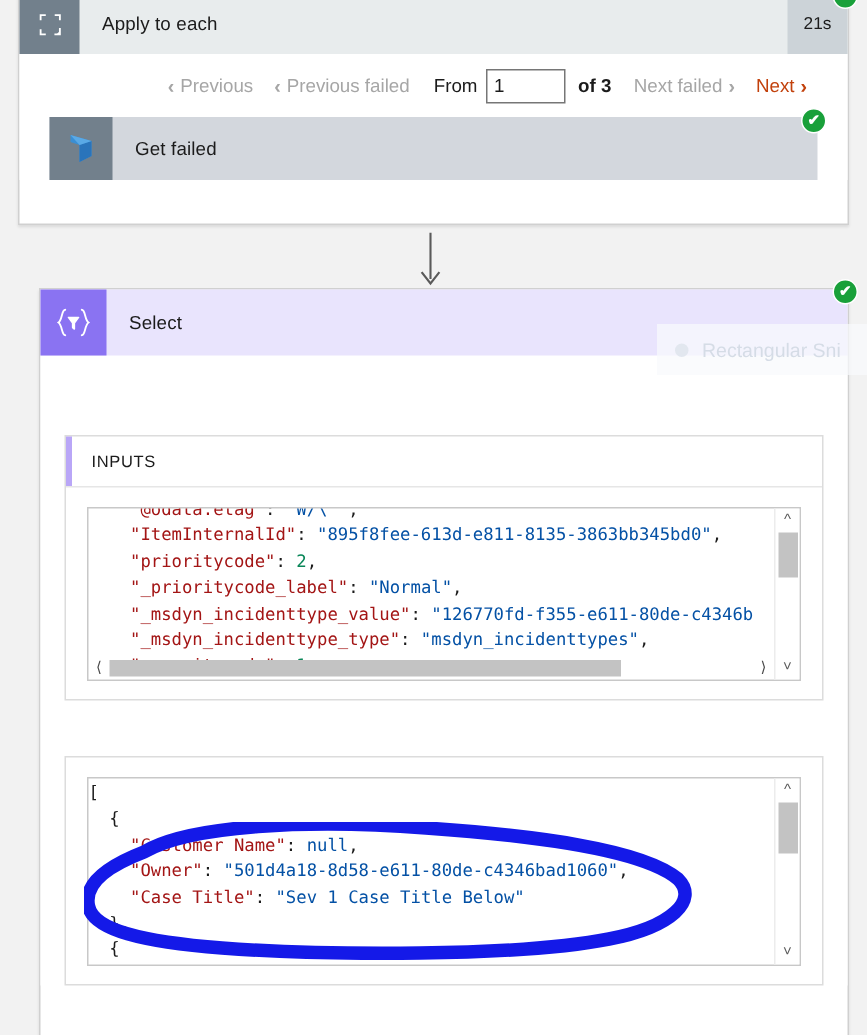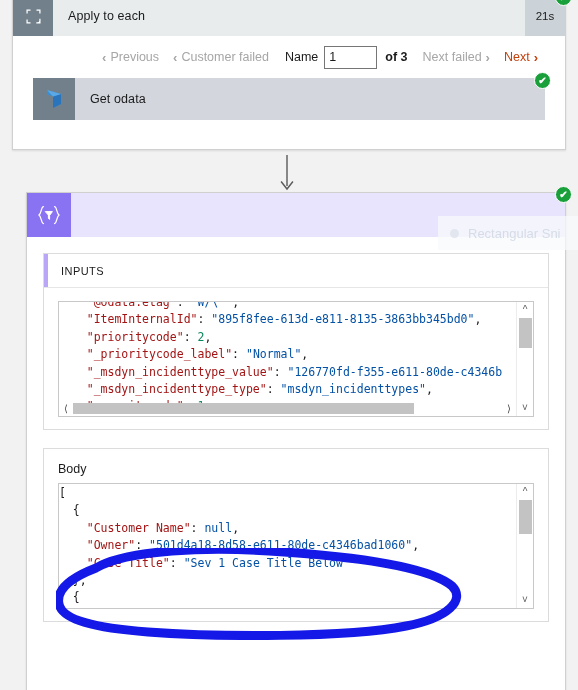--- a/index.html
+++ b/index.html
@@ -126,20 +126,21 @@
   #select-card .head-dur  { background: #ddd4fb; width: 42px; flex: 0 0 42px; }
   #select-badge { right: -7px; top: -7px; }
 
   .select-body { background:#ffffff; padding: 16px 16px 0 16px; }
 
   
   .section {
     border: 1px solid #dcdcdc;
     background: #ffffff;
     margin-bottom: 18px;
+    margin-top: 37px;
   }
   .section-head {
     position: relative;
     height: 34px;
     display: flex; align-items: center;
     padding-left: 17px;
     font-size: 11px;
     letter-spacing: .45px;
     color: #1b1b1b;
     border-bottom: 1px solid #e6e6e6;
@@ -277,44 +278,44 @@
 
     <div class="scope-body">
 
       <div class="pager">
         <span class="pg-btn disabled">
           <span class="chev">‹</span>
           <span>Previous</span>
         </span>
         <span class="pg-btn disabled">
           <span class="chev">‹</span>
-          <span>Customer failed</span>
+          <span>Previous failed</span>
         </span>
-        <span class="pg-label">Name</span>
+        <span class="pg-label">From</span>
         <input class="pg-input" type="text" value="1" style="">
         <span class="pg-of">of 3</span>
         <span class="pg-btn disabled">
           <span>Next failed</span>
           <span class="chev">›</span>
         </span>
         <span class="pg-btn active">
           <span>Next</span>
           <span class="chev">›</span>
         </span>
       </div>
 
       <div class="inner-action">
         <div class="head-icon">
           <svg width="20" height="22" viewBox="0 0 20 22" fill="none">
             <path d="M3 2 L17 6 L17 16 L9 20 L9 8.6 L3 6.6 Z" fill="#3a8fd4"></path>
             <path d="M9 8.6 L17 6 L17 16 L9 20 Z" fill="#2a74bb"></path>
             <path d="M3 2 L17 6 L9 8.6 Z" fill="#5aa9e6"></path>
           </svg>
         </div>
-        <div class="head-title">Get odata</div>
+        <div class="head-title">Get failed</div>
         <div class="status-badge" id="getrec-badge">✔</div>
       </div>
 
     </div>
   </div>
 
   <div id="connector">
     <svg width="20" height="40" viewBox="0 0 20 40" fill="none" stroke="#5a5a5a" stroke-width="1.4">
       <path d="M10 0 V31"></path>
       <path d="M4.5 27 L10 34 L15.5 27" fill="none" stroke-linecap="square"></path>
@@ -324,20 +325,21 @@
   <div class="card" id="select-card">
 
     <div class="card-head">
       <div class="head-icon">
         <svg width="26" height="20" viewBox="0 0 26 20" fill="none" stroke="#ffffff" stroke-width="1.25" stroke-linecap="round">
           <path d="M7.5 1.5 C5 1.5 5.6 8.2 3 10 C5.6 11.8 5 18.5 7.5 18.5"></path>
           <path d="M18.5 1.5 C21 1.5 20.4 8.2 23 10 C20.4 11.8 21 18.5 18.5 18.5"></path>
           <path d="M9.6 6.6 H16.4 L13.6 10.4 V14.4 L12.4 13.4 V10.4 Z" fill="#ffffff" stroke="#ffffff" stroke-width="1" stroke-linejoin="round"></path>
         </svg>
       </div>
+      <div class="head-title">Select</div>
       <div class="status-badge" id="select-badge">✔</div>
     </div>
 
     <div class="select-body">
 
       <div class="section">
         <div class="section-head">INPUTS</div>
         <div class="section-body">
           <div class="code-box" id="inputs-code">
             <div class="code-scroll" style="margin-top: -9px;">
@@ -363,21 +365,20 @@
                 <div class="thumb" style="left:0px;right:88px;"></div>
               </div>
               <div class="arw">⟩</div>
             </div>
           </div>
         </div>
       </div>
 
       <div class="section">
         <div class="section-body">
-          <div class="field-label">Body</div>
           <div class="code-box" id="outputs-code">
             <div class="code-scroll">
               <pre class="code" id="outputs-pre"><span class="p">[</span>
 <span class="p">  {</span>
 <span class="p">    </span><span class="k">"Customer Name"</span><span class="p">: </span><span class="u">null</span><span class="p">,</span>
 <span class="p">    </span><span class="k">"Owner"</span><span class="p">: </span><span class="s">"501d4a18-8d58-e611-80de-c4346bad1060"</span><span class="p">,</span>
 <span class="p">    </span><span class="k">"Case Title"</span><span class="p">: </span><span class="s">"Sev 1 Case Title Below"</span>
 <span class="p">  },</span>
 <span class="p">  {</span>
 <span class="p">    </span><span class="k">"Customer Name"</span><span class="p">: </span><span class="u">null</span></pre>

